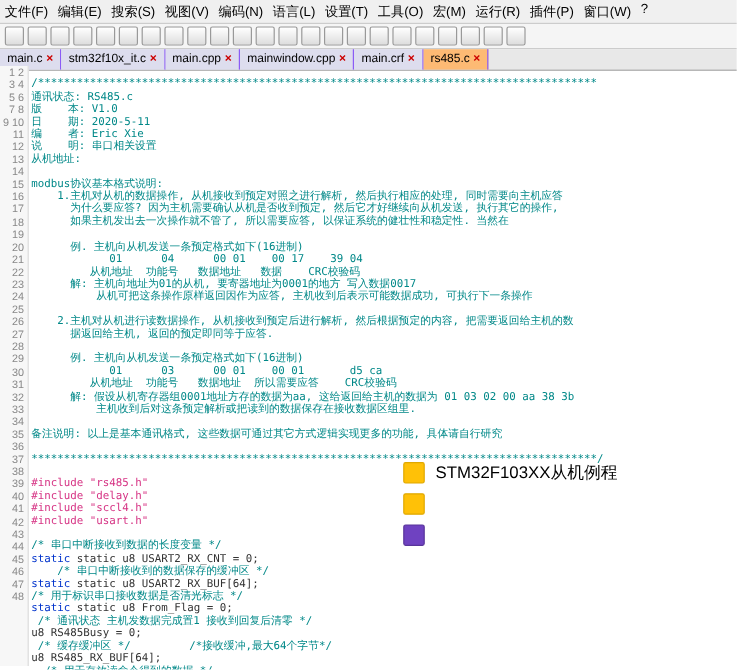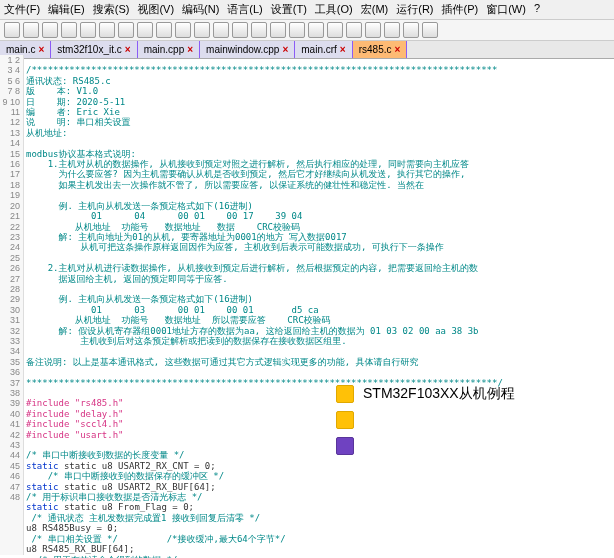--- a/index.html
+++ b/index.html
@@ -185,21 +185,21 @@
 <span class="pink">#include "usart.h"</span>
 
 <span class="teal">/* 串口中断接收到数据的长度变量 */</span>
 <span><span class="blue">static</span> <span>static u8 USART2_RX_CNT = 0;</span></span>
 <span class="teal">    /* 串口中断接收到的数据保存的缓冲区 */</span>
 <span><span class="blue">static</span> <span>static u8 USART2_RX_BUF[64];</span></span>
 <span class="teal">/* 用于标识串口接收数据是否清光标志 */</span>
 <span><span class="blue">static</span> <span>static u8 From_Flag = 0;</span></span>
 <span class="teal"> /* 通讯状态 主机发数据完成置1 接收到回复后清零 */</span>
 <span>u8 RS485Busy = 0;</span>
-<span class="teal"> /* 串口相关设置 */         /*接收缓冲,最大64个字节*/</span>
+<span class="teal"> /* 缓存缓冲区 */         /*接收缓冲,最大64个字节*/</span>
 <span>u8 RS485_RX_BUF[64];</span>
 <span class="teal">  /* 用于存放读命令得到的数据 */</span>
 
 </div>
 
 <div class="filepanel">
 <div class="row">
       <span class="fico folder"></span>
       <span>STM32F103XX从机例程</span>
     </div>

